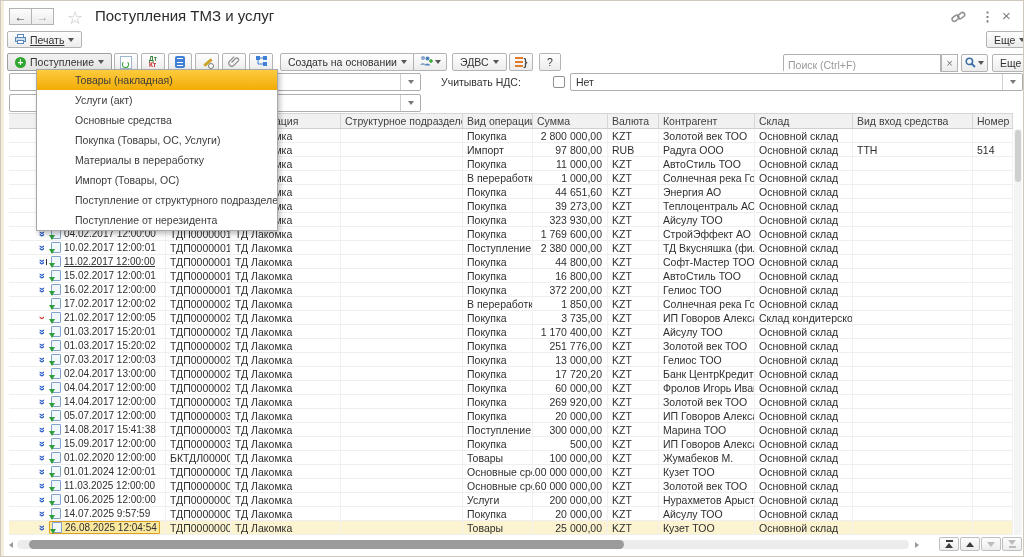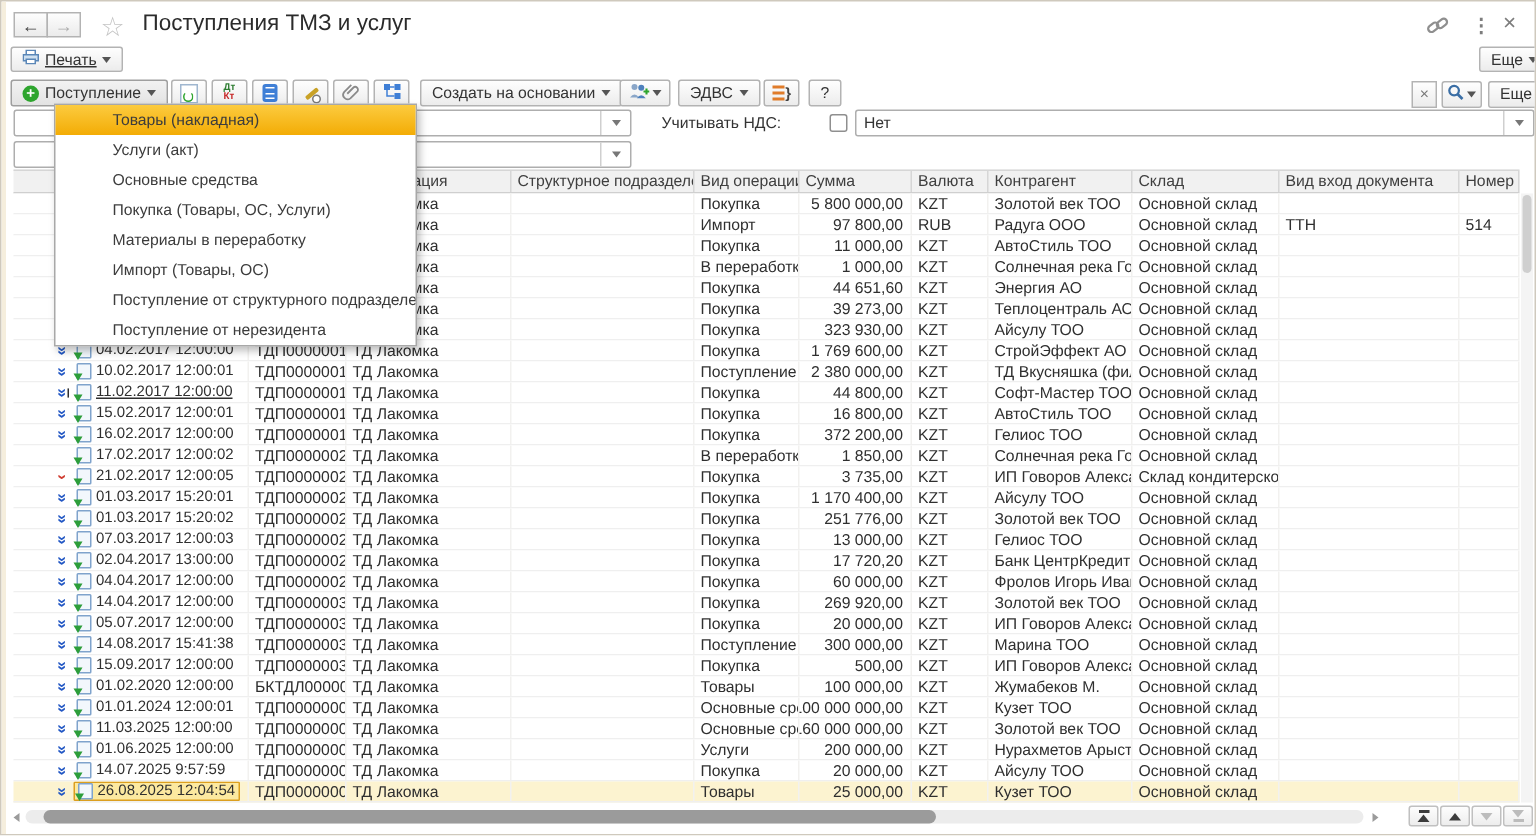--- a/index.html
+++ b/index.html
@@ -201,20 +201,23 @@
         <span style="width:8px;height:2px;background:#e07c2a;"></span>
         <span style="width:8px;height:2px;background:#e07c2a;"></span>
       </span>
       <span style="font-size:10px;color:#444;font-weight:bold;">}</span>
     </span>
   </div>
   <div class="btn icon-btn abs" style="left:538px;top:52px;width:22px;">
     <span>?</span>
   </div>
 
+  <div class="search-box">
+    <input placeholder="Поиск (Ctrl+F)" style="">
+  </div>
   <div class="btn abs icon-btn" style="left:940px;top:53px;width:17px;border-radius:0;">
     <span style="color:#777;">×</span>
   </div>
   <div class="btn abs" style="left:960px;top:53px;width:27px;justify-content:center;gap:2px;padding:0;">
     <span>
       <svg width="11" height="11" viewBox="0 0 11 11">
           <circle cx="4.4" cy="4.4" r="3.2" fill="none" stroke="#3a6ea5" stroke-width="1.5"></circle>
           <path d="M6.8 6.8 L10 10" stroke="#3a6ea5" stroke-width="1.8"></path>
         </svg>
     </span>
@@ -247,37 +250,37 @@
   <div id="thead">
       <div class="hc" style="width: 157px;"></div>
       <div class="hc" style="width: 65px;"></div>
       <div class="hc" style="width: 110px;">Организация</div>
       <div class="hc" style="width: 122px;">Структурное подразделение</div>
       <div class="hc" style="width: 70px;">Вид операции</div>
       <div class="hc" style="width: 75px;">Сумма</div>
       <div class="hc" style="width: 51px;">Валюта</div>
       <div class="hc" style="width: 96px;">Контрагент</div>
       <div class="hc" style="width: 98px;">Склад</div>
-      <div class="hc" style="width: 120px;">Вид вход документа</div>
+      <div class="hc" style="width: 120px;">Вид вход средства</div>
       <div class="hc" style="width: 40px;">Номер вх</div>
     </div>
   <div id="tbody">
       <div class="trow">
         <div class="c c0" style="width: 157px;">
           <span class="st none"></span>
           <span class="docwrap">
             <span class="doc"></span>
             <span class="dtxt"></span>
           </span>
         </div>
         <div class="c" style="width: 65px;"></div>
         <div class="c" style="width: 110px;">ТД Лакомка</div>
         <div class="c" style="width: 122px;"></div>
         <div class="c" style="width: 70px;">Покупка</div>
-        <div class="c num" style="width: 75px;">5 800 000,00</div>
+        <div class="c num" style="width: 75px;">2 800 000,00</div>
         <div class="c" style="width: 51px;">KZT</div>
         <div class="c" style="width: 96px;">Золотой век ТОО</div>
         <div class="c" style="width: 98px;">Основной склад</div>
         <div class="c" style="width: 120px;"></div>
         <div class="c" style="width: 40px;"></div>
       </div>
       <div class="trow">
         <div class="c c0" style="width: 157px;">
           <span class="st none"></span>
           <span class="docwrap">

